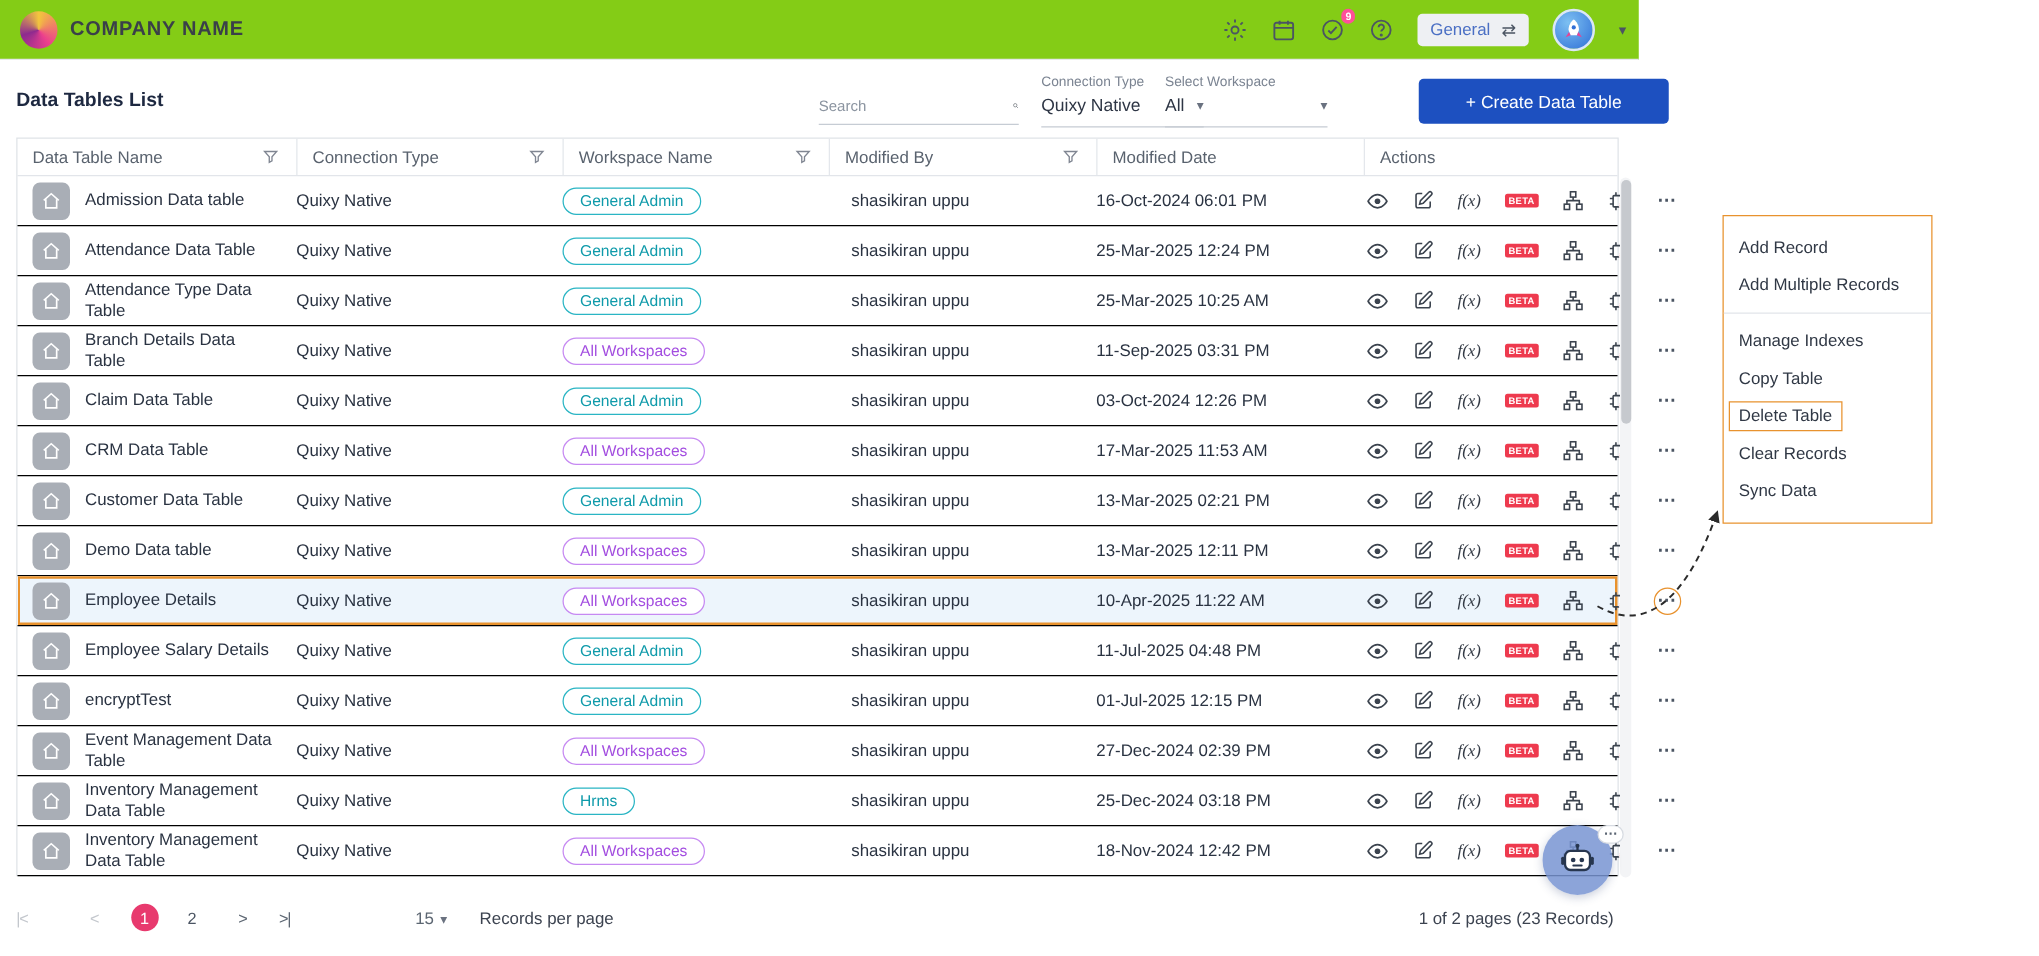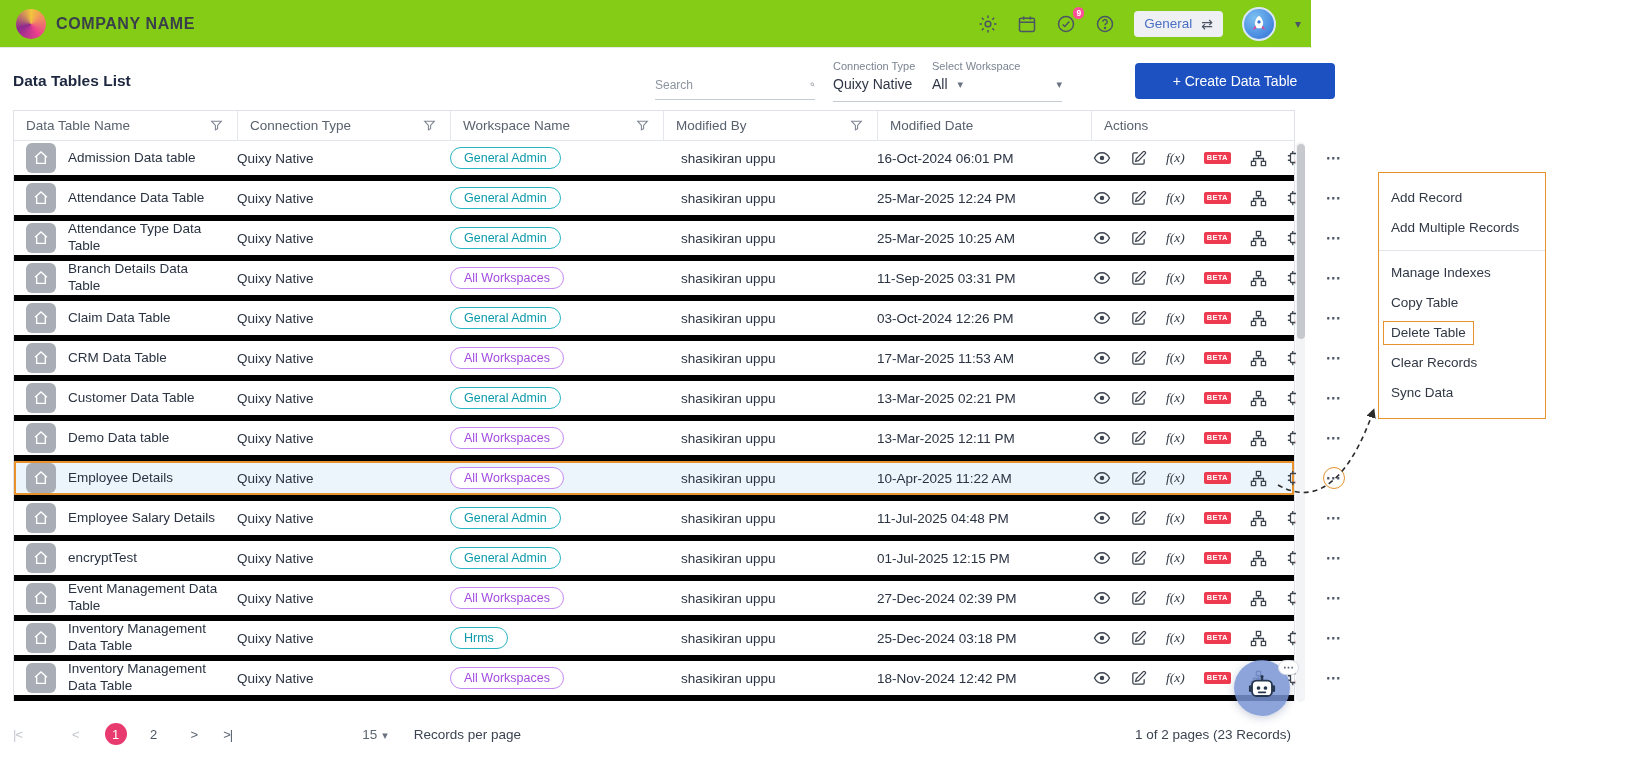--- a/index.html
+++ b/index.html
@@ -48,21 +48,21 @@
   
   .table-wrap { position:absolute; left:13px; top:110px; width:1282px; height:591px;
     border:1px solid #dfe3e8; background:#fff; }
   .grid-cols { display:grid; grid-template-columns:223px 213px 213px 214px 214px 1fr; }
   .thead { height:30px; border-bottom:1px solid #e2e5ea; }
   .th { display:flex; align-items:center; justify-content:space-between; padding:0 14px 0 12px;
     font-size:13.5px; color:#59626e; cursor:pointer; }
   .th + .th { border-left:1px solid #e4e7ec; }
   .th.no-filter { justify-content:flex-start; }
   .filter-ic { flex:none; opacity:0.85; }
-  .trow { height:40px; border-bottom:6px solid #000000; align-items:center; font-size:13.5px; color:#2a3342; }
+  .trow { height:40px; border-bottom:1px solid #000000; align-items:center; font-size:13.5px; color:#2a3342; }
   .trow.active { background:#edf5fc; box-shadow: inset 0 0 0 2px #e8922e; }
   .c-name { display:flex; align-items:center; gap:12px; padding-left:12px; }
   .home-badge { width:30px; height:30px; border-radius:6px; background:#a9aeb6; flex:none;
     display:flex; align-items:center; justify-content:center; }
   .tname { width:150px; line-height:1.25; cursor:pointer; }
   .c-ws .pill { display:inline-block; padding:3px 13px; border-radius:999px; font-size:12.5px; background:#fff; }
   .pill-teal { border:1.5px solid #2ab5c4; color:#0e9aaa; }
   .pill-purple { border:1.5px solid #c689f2; color:#a34de0; }
   .c-by { padding-left:18px; }
   .c-actions { display:flex; align-items:center; gap:19px; padding-left:2px; }
@@ -84,21 +84,21 @@
   
   .pagination { position:absolute; left:13px; top:716px; width:1280px; height:36px;
     display:flex; align-items:center; gap:26px; font-size:13.5px; color:#3c4350; }
   .pg-ctl { color:#5c6672; font-size:13px; cursor:pointer; letter-spacing:-1px; }
   .pg-ctl.disabled { color:#c3c7cd; }
   .pg-first { margin-right:24px; }
   .pages { display:flex; align-items:center; gap:16px; }
   .page-num { min-width:22px; height:22px; display:flex; align-items:center; justify-content:center;
     cursor:pointer; color:#4b5563; font-size:13px; }
   .page-active { background:#e83a6e; color:#fff; border-radius:50%; }
-  .rpp { display:flex; align-items:flex-end; gap:5px; margin-left:104px; cursor:pointer; color:#5c6672; }
+  .rpp { display:flex; align-items:flex-end; gap:5px; margin-left:74px; cursor:pointer; color:#5c6672; }
   .pg-summary { margin-left:auto; margin-right:2px; color:#3c4350; }
 
   
   .context-menu { position:absolute; left:1378px; top:172px; width:168px; background:#fff;
     border:1.5px solid #e8922e; padding:10px 0; z-index:5; }
   .menu-item { height:30px; line-height:30px; padding:0 12px; font-size:13.5px; color:#303845;
     cursor:pointer; white-space:nowrap; }
   .menu-divider { border-top:1px solid #e2e5ea; margin:7px 0; }
   .menu-highlight { display:inline-block; border:1.5px solid #e8922e; padding:1px 7px; margin-left:-8px;
     line-height:1.5; }

